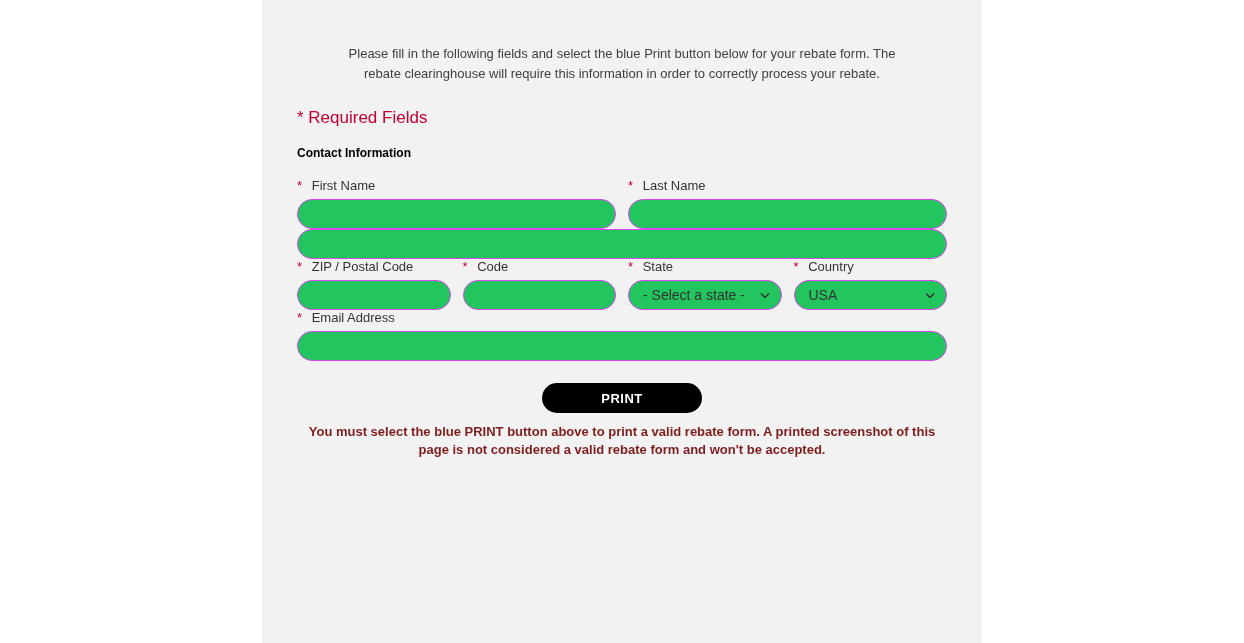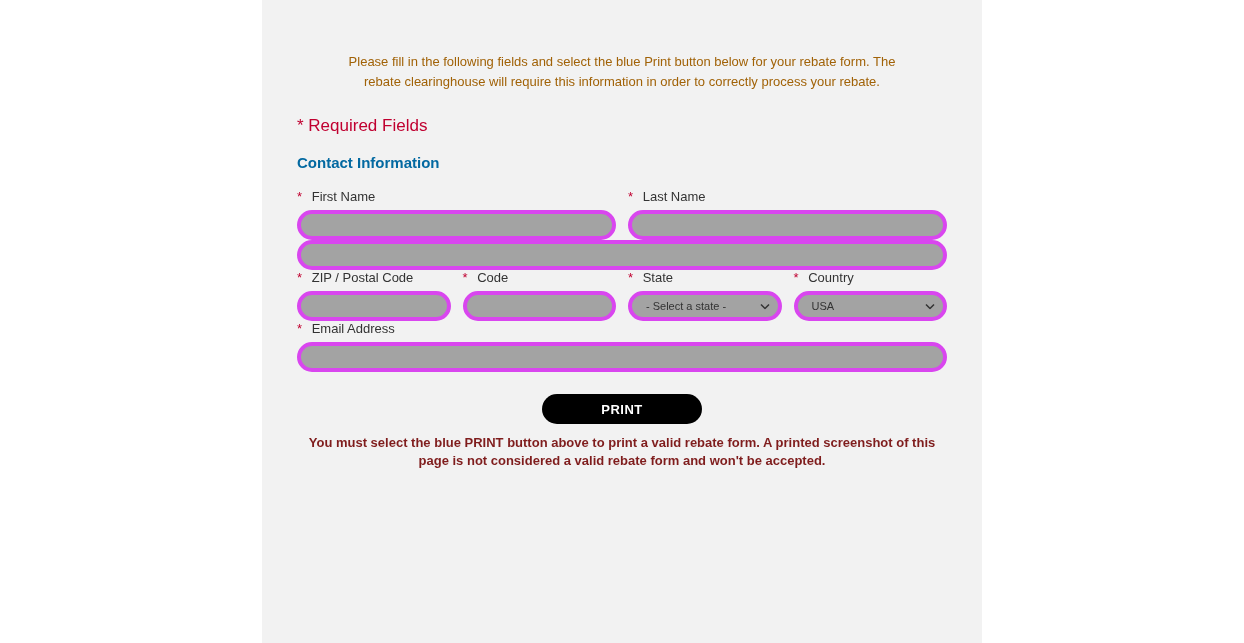--- a/index.html
+++ b/index.html
@@ -24,34 +24,34 @@
     .page-title {
       text-align: center;
       font-size: 26px;
       font-weight: 600;
       color: #222;
       margin-bottom: 40px;
     }
     .intro-text {
       text-align: center;
       font-size: 13px;
-      color: #a16207;
+      color: #404040;
       line-height: 1.5;
       max-width: 560px;
-      margin: 12px auto 25px auto;
+      margin: 4px auto 25px auto;
     }
     .required-note {
       font-size: 17px;
       color: #c00030;
       margin-bottom: 18px;
     }
     .section-heading {
-      font-size: 15px;
-      font-weight: 600;
-      color: #0369a1;
+      font-size: 12px;
+      font-weight: 600;
+      color: #000000;
       margin-bottom: 18px;
     }
     .form-row {
       display: flex;
       gap: 12px;
     }
     .form-group {
       display: flex;
       flex-direction: column;
     }
@@ -68,25 +68,25 @@
       font-size: 13px;
       color: #333;
       margin-bottom: 6px;
     }
     .req-asterisk {
       color: #c00030;
       margin-right: 6px;
     }
     input.text-input, select.select-input {
       height: 30px;
-      border: 4px solid #d946ef;
+      border: 1px solid #d946ef;
       border-radius: 15px;
       padding: 0 14px;
-      font-size: 11px;
-      background: #a3a3a3;
+      font-size: 14px;
+      background: #22c55e;
       color: #333;
       width: 100%;
       outline: none;
       font-family: inherit;
     }
     select.select-input {
       appearance: none;
       -webkit-appearance: none;
       -moz-appearance: none;
       background-image: none;

